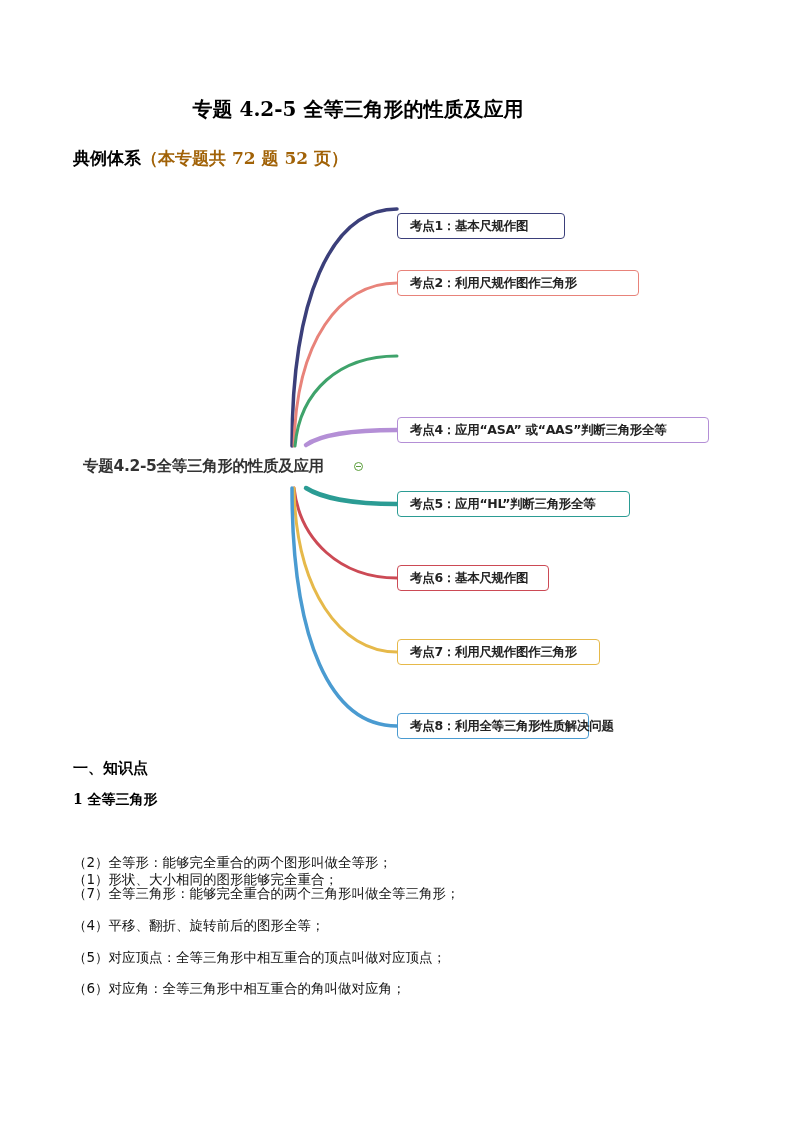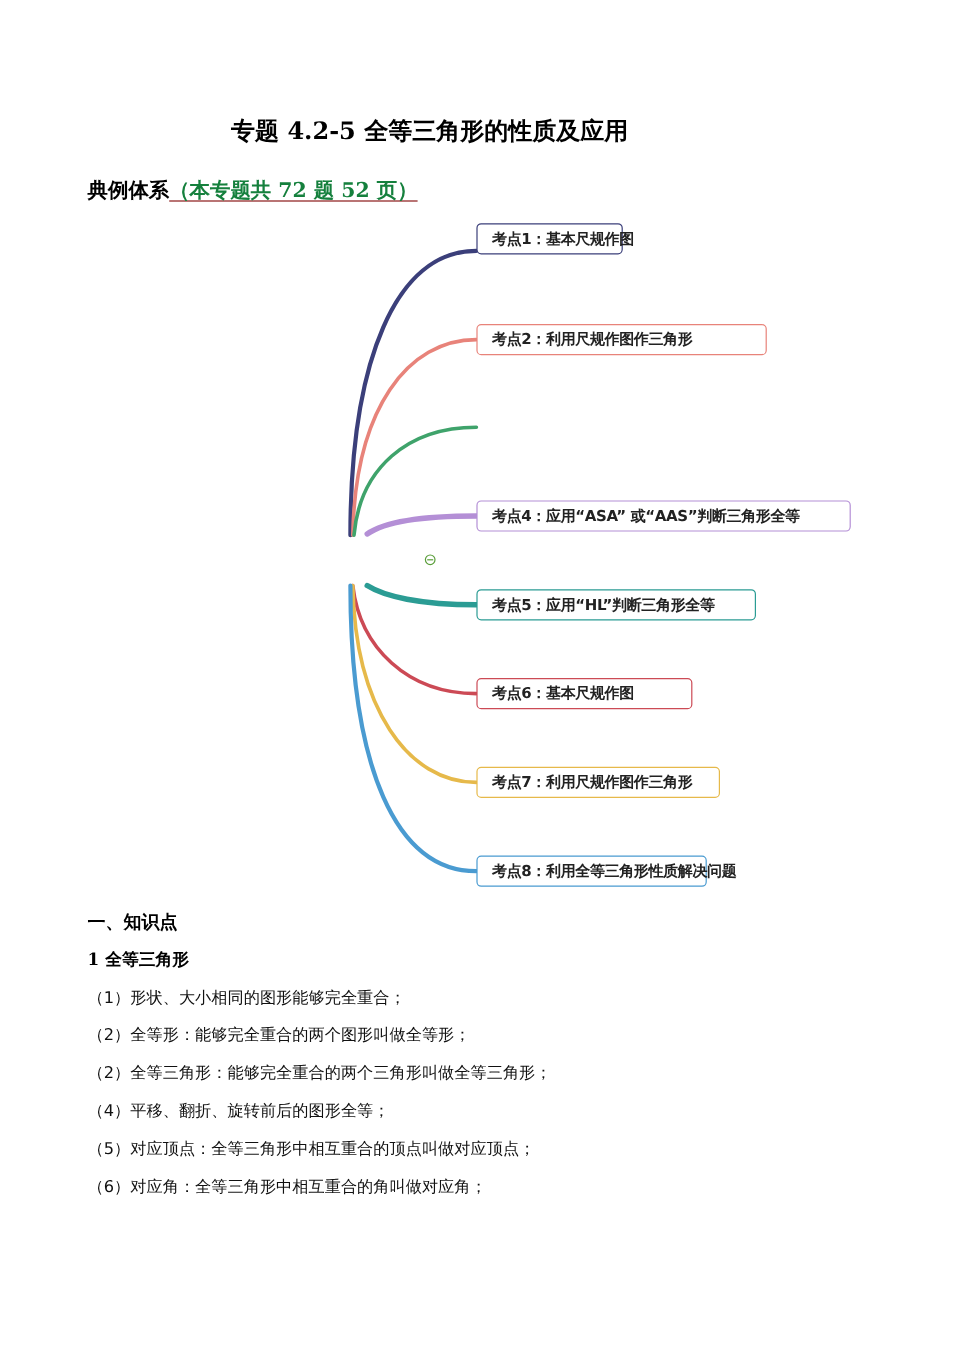--- a/index.html
+++ b/index.html
@@ -1,19 +1,19 @@
 <!DOCTYPE html>
 <html><head>
 <meta charset="utf-8">
 <style>
   html, body { margin:0; padding:0; background:#ffffff; }
   body { width:794px; height:1123px; position:relative; overflow:hidden; font-family:"DejaVu Serif","Liberation Serif",serif; color:#000; }
   .doc-title { position:absolute; top:96px; left:0; width:716px; text-align:center; font-size:20px; font-weight:bold; font-family:"DejaVu Serif","Liberation Serif",serif; letter-spacing:0px; }
   .section-head { position:absolute; top:147px; left:73px; font-size:17px; font-weight:bold; }
-  .section-head .note { color:#15803d; text-decoration:underline; text-decoration-color:#8b1a1a; text-underline-offset:3px; }
+  .section-head .note { color:#a16207; text-decoration-color:#8b1a1a; text-underline-offset:3px; }
   .mindmap { position:absolute; left:0; top:0; width:794px; height:760px; }
   .root-label { position:absolute; left:83px; top:456px; font-family:"DejaVu Sans","Liberation Sans",sans-serif; font-weight:bold; font-size:15.5px; color:#333; white-space:nowrap; letter-spacing:-0.3px; }
   .collapse-icon { position:absolute; left:354px; top:462px; width:7px; height:7px; border:1px solid #5a9e3a; border-radius:50%; }
   .collapse-icon::after { content:""; position:absolute; left:1px; top:3px; width:5px; height:1px; background:#5a9e3a; }
   .node { position:absolute; left:397px; height:26px; border:1.5px solid; border-radius:4px; background:#fff; box-sizing:border-box; font-family:"DejaVu Sans","Liberation Sans",sans-serif; font-weight:bold; font-size:12.5px; color:#222; line-height:23px; padding-left:12px; white-space:nowrap; letter-spacing:-0.3px; }
   .kp-title { position:absolute; left:73px; top:759px; font-size:15px; font-weight:bold; }
   .kp-sub { position:absolute; left:73px; top:791px; font-size:14px; font-weight:bold; }
   .kp-line { position:absolute; left:73px; font-size:13.5px; font-family:"DejaVu Sans","Liberation Sans",sans-serif; color:#111; white-space:nowrap; }
 </style>
 </head>
@@ -32,31 +32,32 @@
       <path d="M294 446 C 296 340, 340 283, 397 283" stroke="#e8837a" stroke-width="3"></path>
       <path d="M295 446 C 300 390, 340 356, 397 356" stroke="#3fa36b" stroke-width="3"></path>
       <path d="M306 445 C 320 435, 350 430, 397 430" stroke="#b48fd6" stroke-width="4.5"></path>
       <path d="M306 488 C 320 497, 350 504, 397 504" stroke="#2b9c94" stroke-width="4.5"></path>
       <path d="M294 488 C 300 540, 340 578, 397 578" stroke="#cc4a55" stroke-width="3"></path>
       <path d="M294 488 C 296 590, 340 652, 397 652" stroke="#e6b94a" stroke-width="3"></path>
       <path d="M292 488 C 292 640, 330 726, 397 726" stroke="#4a9bd1" stroke-width="3.5"></path>
     </g>
   </svg>
 
+  <div class="root-label">专题4.2-5全等三角形的性质及应用</div>
   <div class="collapse-icon"></div>
 
-  <div class="node" style="top:186px;width:122px;border-color:#3b3f7a">考点1：基本尺规作图</div>
+  <div class="node" style="top:213px;width:168px;border-color:#3b3f7a">考点1：基本尺规作图</div>
   <div class="node" style="top:270px;width:242px;border-color:#e8837a">考点2：利用尺规作图作三角形</div>
   <div class="node" style="top:417px;width:312px;border-color:#b48fd6">考点4：应用“ASA” 或“AAS”判断三角形全等</div>
   <div class="node" style="top:491px;width:233px;border-color:#2b9c94">考点5：应用“HL”判断三角形全等</div>
-  <div class="node" style="top:565px;width:180px;border-color:#cc4a55">考点6：基本尺规作图</div>
+  <div class="node" style="top:565px;width:152px;border-color:#cc4a55">考点6：基本尺规作图</div>
   <div class="node" style="top:639px;width:203px;border-color:#e6b94a">考点7：利用尺规作图作三角形</div>
   <div class="node" style="top:713px;width:192px;border-color:#4a9bd1">考点8：利用全等三角形性质解决问题</div>
 </div>
 
 <div class="kp-title">一、知识点</div>
 <div class="kp-sub">1 全等三角形</div>
-<div class="kp-line" style="top:823px">（1）形状、大小相同的图形能够完全重合；</div>
+<div class="kp-line" style="top:871px">（1）形状、大小相同的图形能够完全重合；</div>
 <div class="kp-line" style="top:854px">（2）全等形：能够完全重合的两个图形叫做全等形；</div>
-<div class="kp-line" style="top:885px">（2）全等三角形：能够完全重合的两个三角形叫做全等三角形；</div>
+<div class="kp-line" style="top:885px">（7）全等三角形：能够完全重合的两个三角形叫做全等三角形；</div>
 <div class="kp-line" style="top:917px">（4）平移、翻折、旋转前后的图形全等；</div>
 <div class="kp-line" style="top:949px">（5）对应顶点：全等三角形中相互重合的顶点叫做对应顶点；</div>
 <div class="kp-line" style="top:980px">（6）对应角：全等三角形中相互重合的角叫做对应角；</div>
 
 </body></html>

